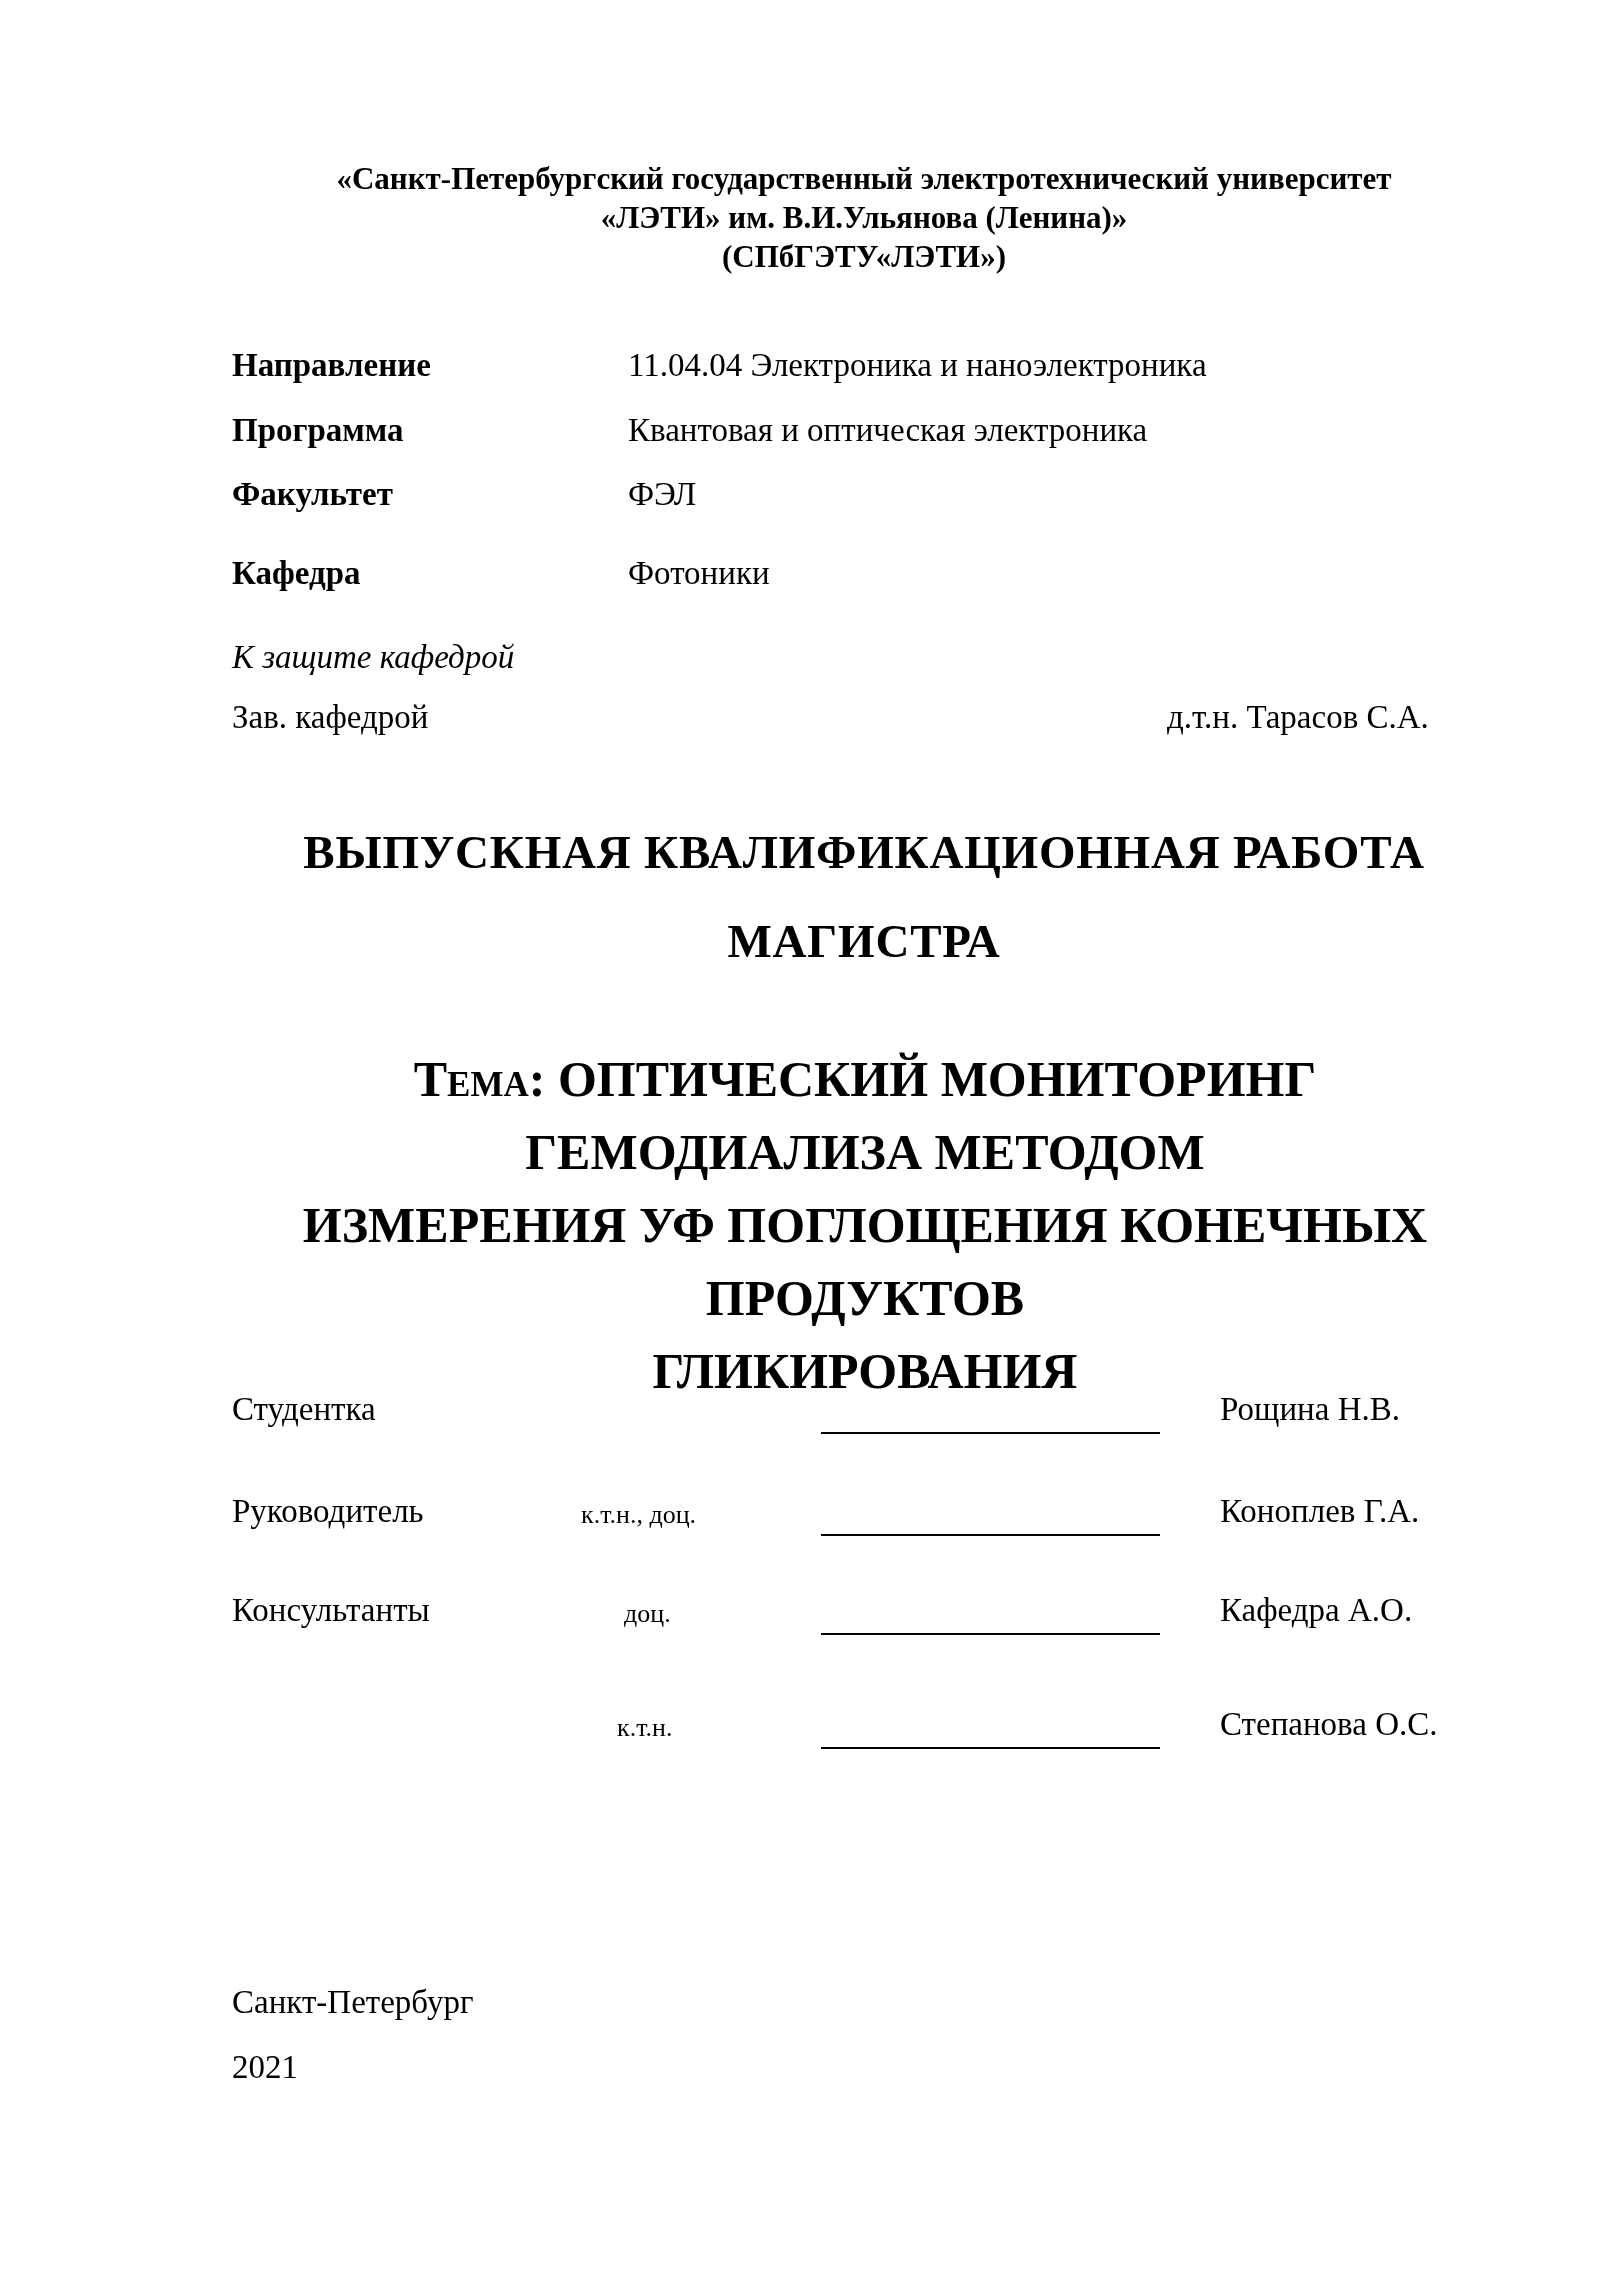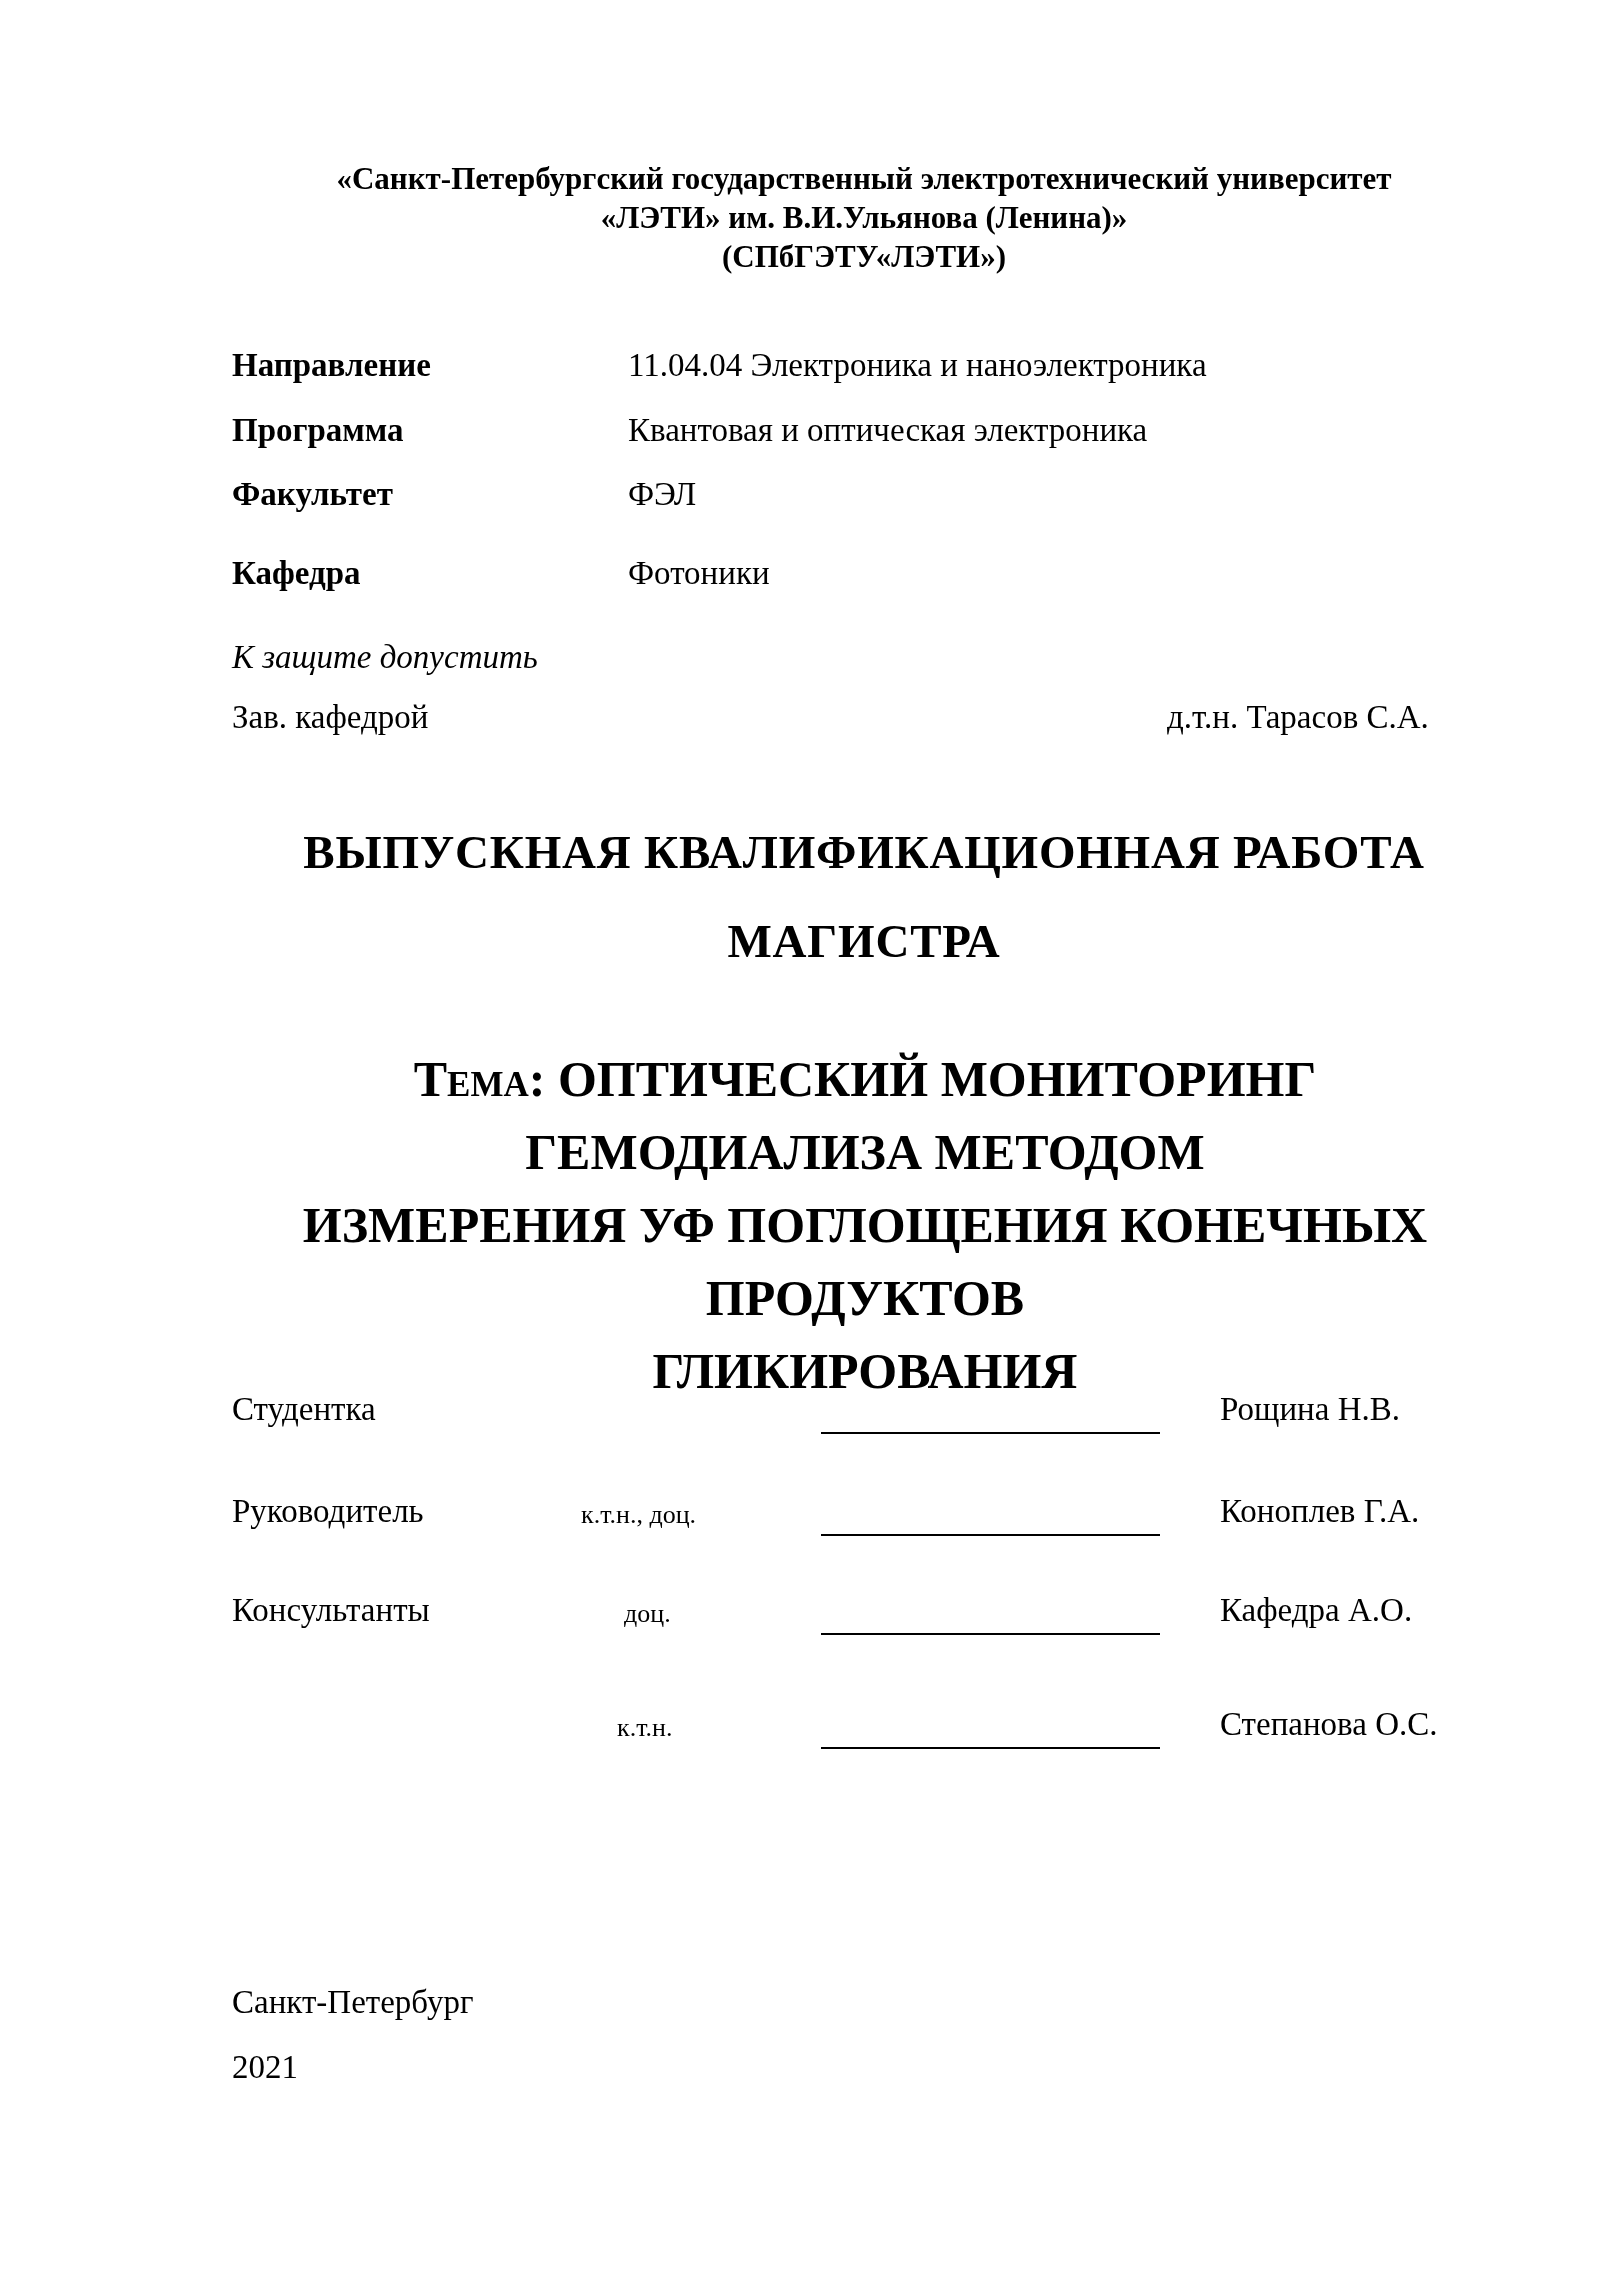--- a/index.html
+++ b/index.html
@@ -75,21 +75,21 @@
   <div class="info-row" style="top:409px">
     <span class="info-label">Программа</span><span class="info-value">Квантовая и оптическая электроника</span>
   </div>
   <div class="info-row" style="top:473px">
     <span class="info-label">Факультет</span><span class="info-value">ФЭЛ</span>
   </div>
   <div class="info-row" style="top:552px">
     <span class="info-label">Кафедра</span><span class="info-value">Фотоники</span>
   </div>
 
-  <div class="admission-note">К защите допустить</div>
+  <div class="admission-note">К защите кафедрой</div>
 
   <div class="head-row">
     <span>Зав. кафедрой</span>
     <span class="head-name">д.т.н. Тарасов С.А.</span>
   </div>
 
   <div class="main-title">
     <div>ВЫПУСКНАЯ КВАЛИФИКАЦИОННАЯ РАБОТА</div>
     <div>МАГИСТРА</div>
   </div>

